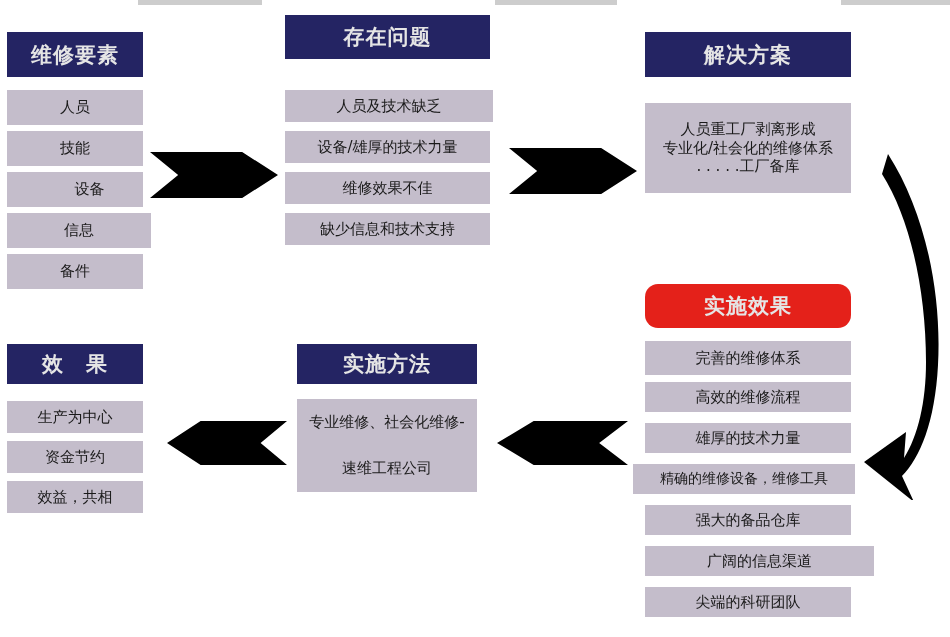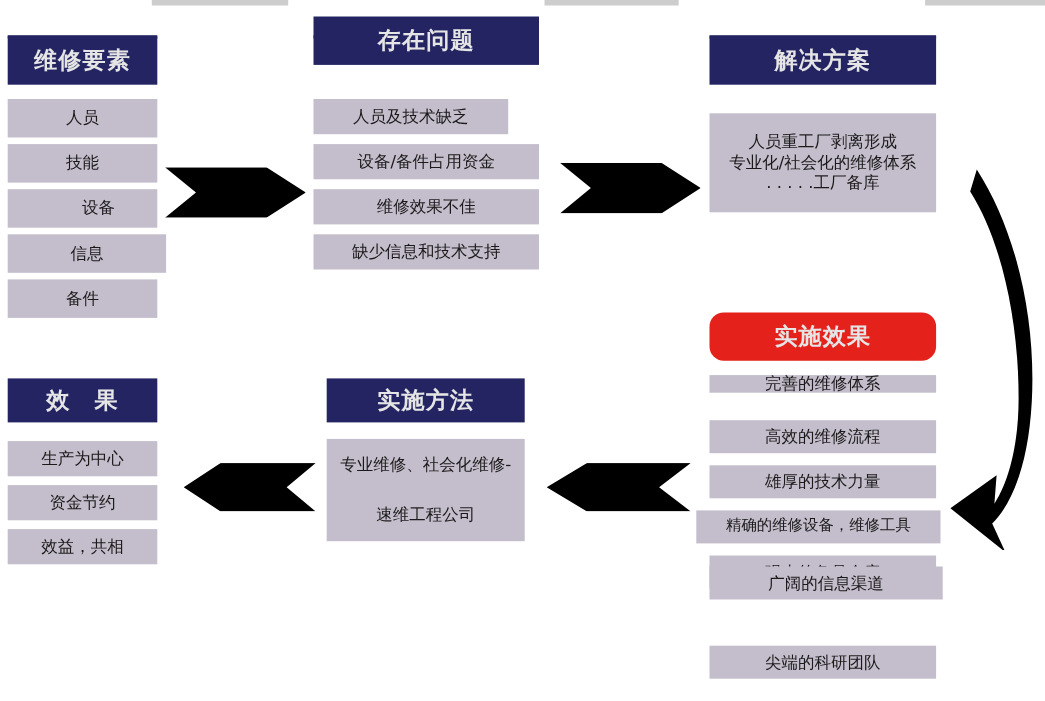--- a/index.html
+++ b/index.html
@@ -108,22 +108,22 @@
   <div class="cell" style="left:7px; top:90px; width:136px; height:35px;">人员</div>
   <div class="cell" style="left:7px; top:131px; width:136px; height:35px;">技能</div>
   <div class="cell" style="left:7px; top:172px; width:136px; height:35px;padding-left:29px;">设备</div>
   <div class="cell" style="left:7px; top:213px; width:144px; height:35px;">信息</div>
   <div class="cell" style="left:7px; top:254px; width:136px; height:35px;">备件</div>
 
   <div class="chev right" style="left:150px; top:152px; width:128px; height:46px;"></div>
 
   <div class="hdr navy" style="left:285px; top:15px; width:205px; height:44px;">存在问题</div>
 
-  <div class="cell" style="left:285px; top:90px; width:177px; height:32px;">人员及技术缺乏</div>
-  <div class="cell" style="left:285px; top:131px; width:205px; height:32px;">设备/备件占用资金</div>
+  <div class="cell" style="left:285px; top:90px; width:208px; height:32px;">人员及技术缺乏</div>
+  <div class="cell" style="left:285px; top:131px; width:205px; height:32px;">设备/雄厚的技术力量</div>
   <div class="cell" style="left:285px; top:172px; width:205px; height:32px;">维修效果不佳</div>
   <div class="cell" style="left:285px; top:213px; width:205px; height:32px;">缺少信息和技术支持</div>
 
   <div class="chev right" style="left:509px; top:148px; width:128px; height:46px;"></div>
 
   <div class="hdr navy" style="left:645px; top:33px; width:206px; height:44px;">解决方案</div>
 
   <div class="cell multiline" style="left:645px; top:103px; width:206px; height:90px;">
     <span class="ln">人员重工厂剥离形成</span>
     <span class="ln">专业化/社会化的维修体系</span>
@@ -138,26 +138,26 @@
              L 2 322
              L 44 292
              L 42 318
              C 56 296, 64 262, 64 222
              C 64 150, 48 78, 20 34
              Z" fill="#000000"></path>
   </svg>
 
   <div class="hdr red" style="left:645px; top:284px; width:206px; height:44px;border-radius:13px;">实施效果</div>
 
-  <div class="cell" style="left:645px; top:341px; width:206px; height:16px;">完善的维修体系</div>
+  <div class="cell" style="left:645px; top:341px; width:206px; height:34px;">完善的维修体系</div>
   <div class="cell" style="left:645px; top:382px; width:206px; height:30px;">高效的维修流程</div>
   <div class="cell" style="left:645px; top:423px; width:206px; height:30px;">雄厚的技术力量</div>
   <div class="cell tight" style="left:633px; top:464px; width:222px; height:30px;">精确的维修设备，维修工具</div>
   <div class="cell" style="left:645px; top:505px; width:206px; height:30px;">强大的备品仓库</div>
-  <div class="cell" style="left:645px; top:515px; width:212px; height:30px;">广阔的信息渠道</div>
+  <div class="cell" style="left:645px; top:546px; width:229px; height:30px;">广阔的信息渠道</div>
   <div class="cell" style="left:645px; top:587px; width:206px; height:30px;">尖端的科研团队</div>
 
   <div class="chev left" style="left:497px; top:421px; width:131px; height:44px;"></div>
 
   <div class="hdr navy" style="left:297px; top:344px; width:180px; height:40px;">实施方法</div>
 
   <div class="cell multiline" style="left:297px; top:399px; width:180px; height:93px; justify-content:space-around;">
     <span class="ln">专业维修、社会化维修-</span>
     <span class="ln">速维工程公司</span>
   </div>

